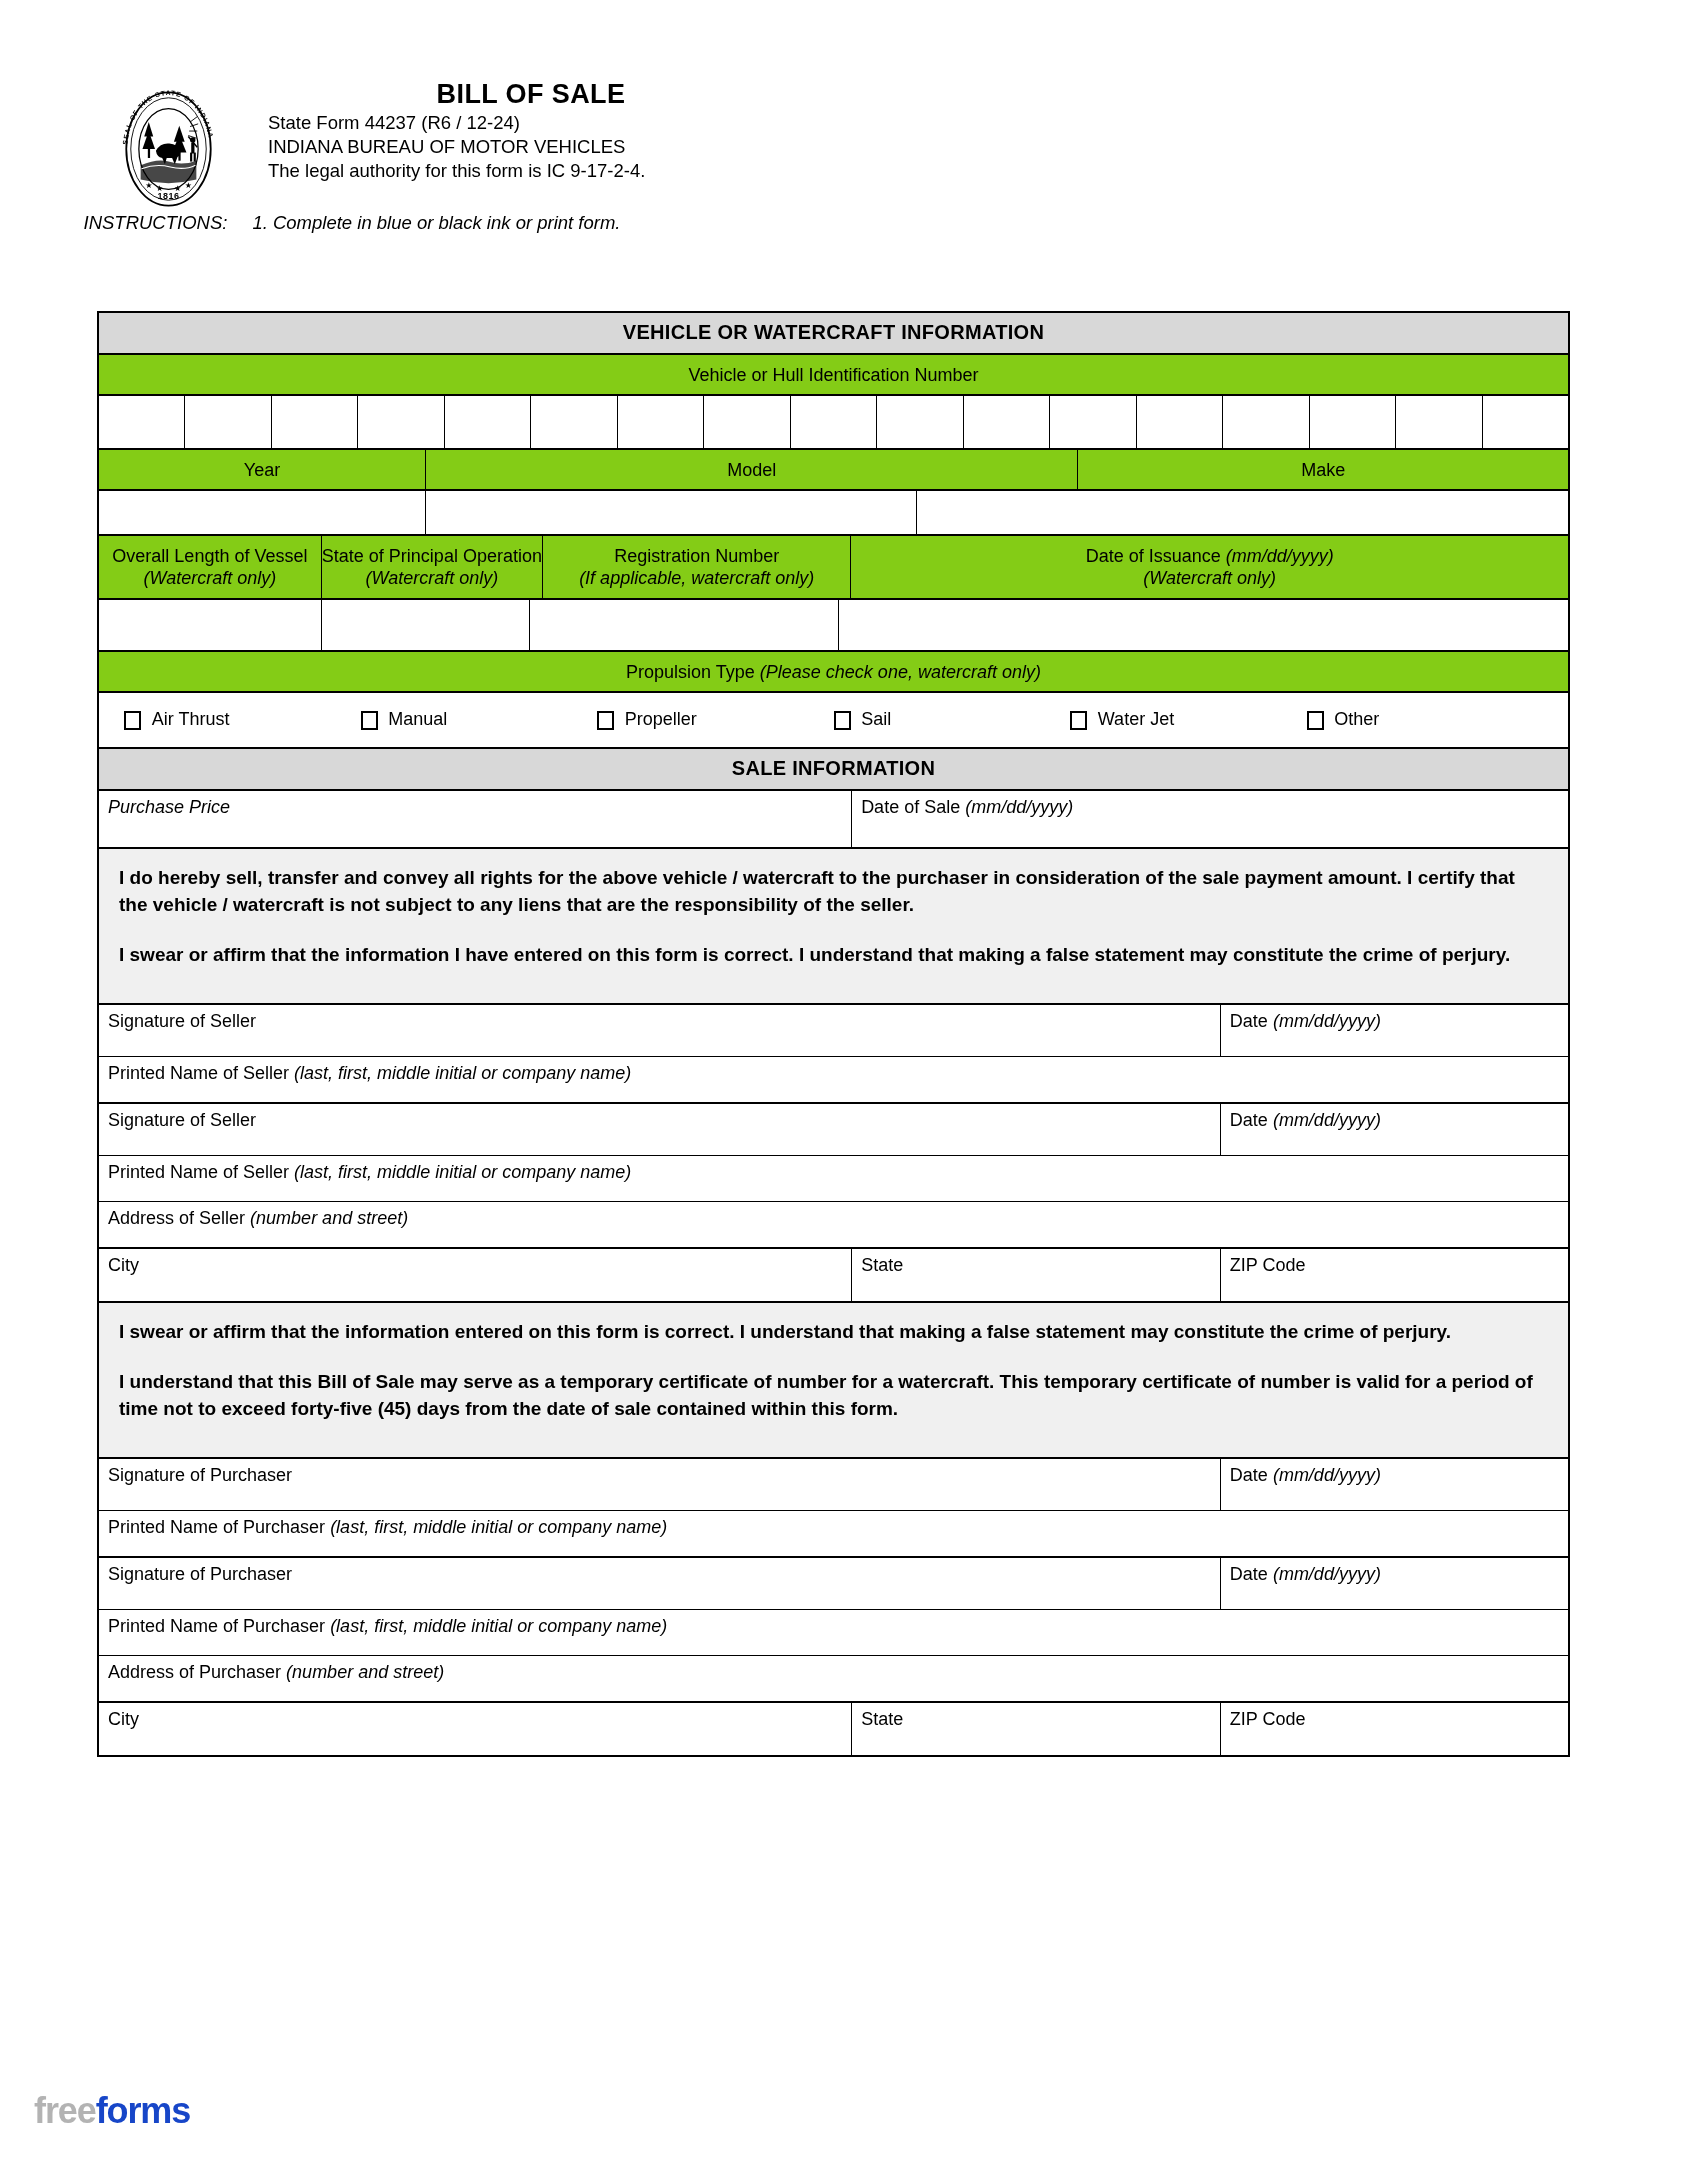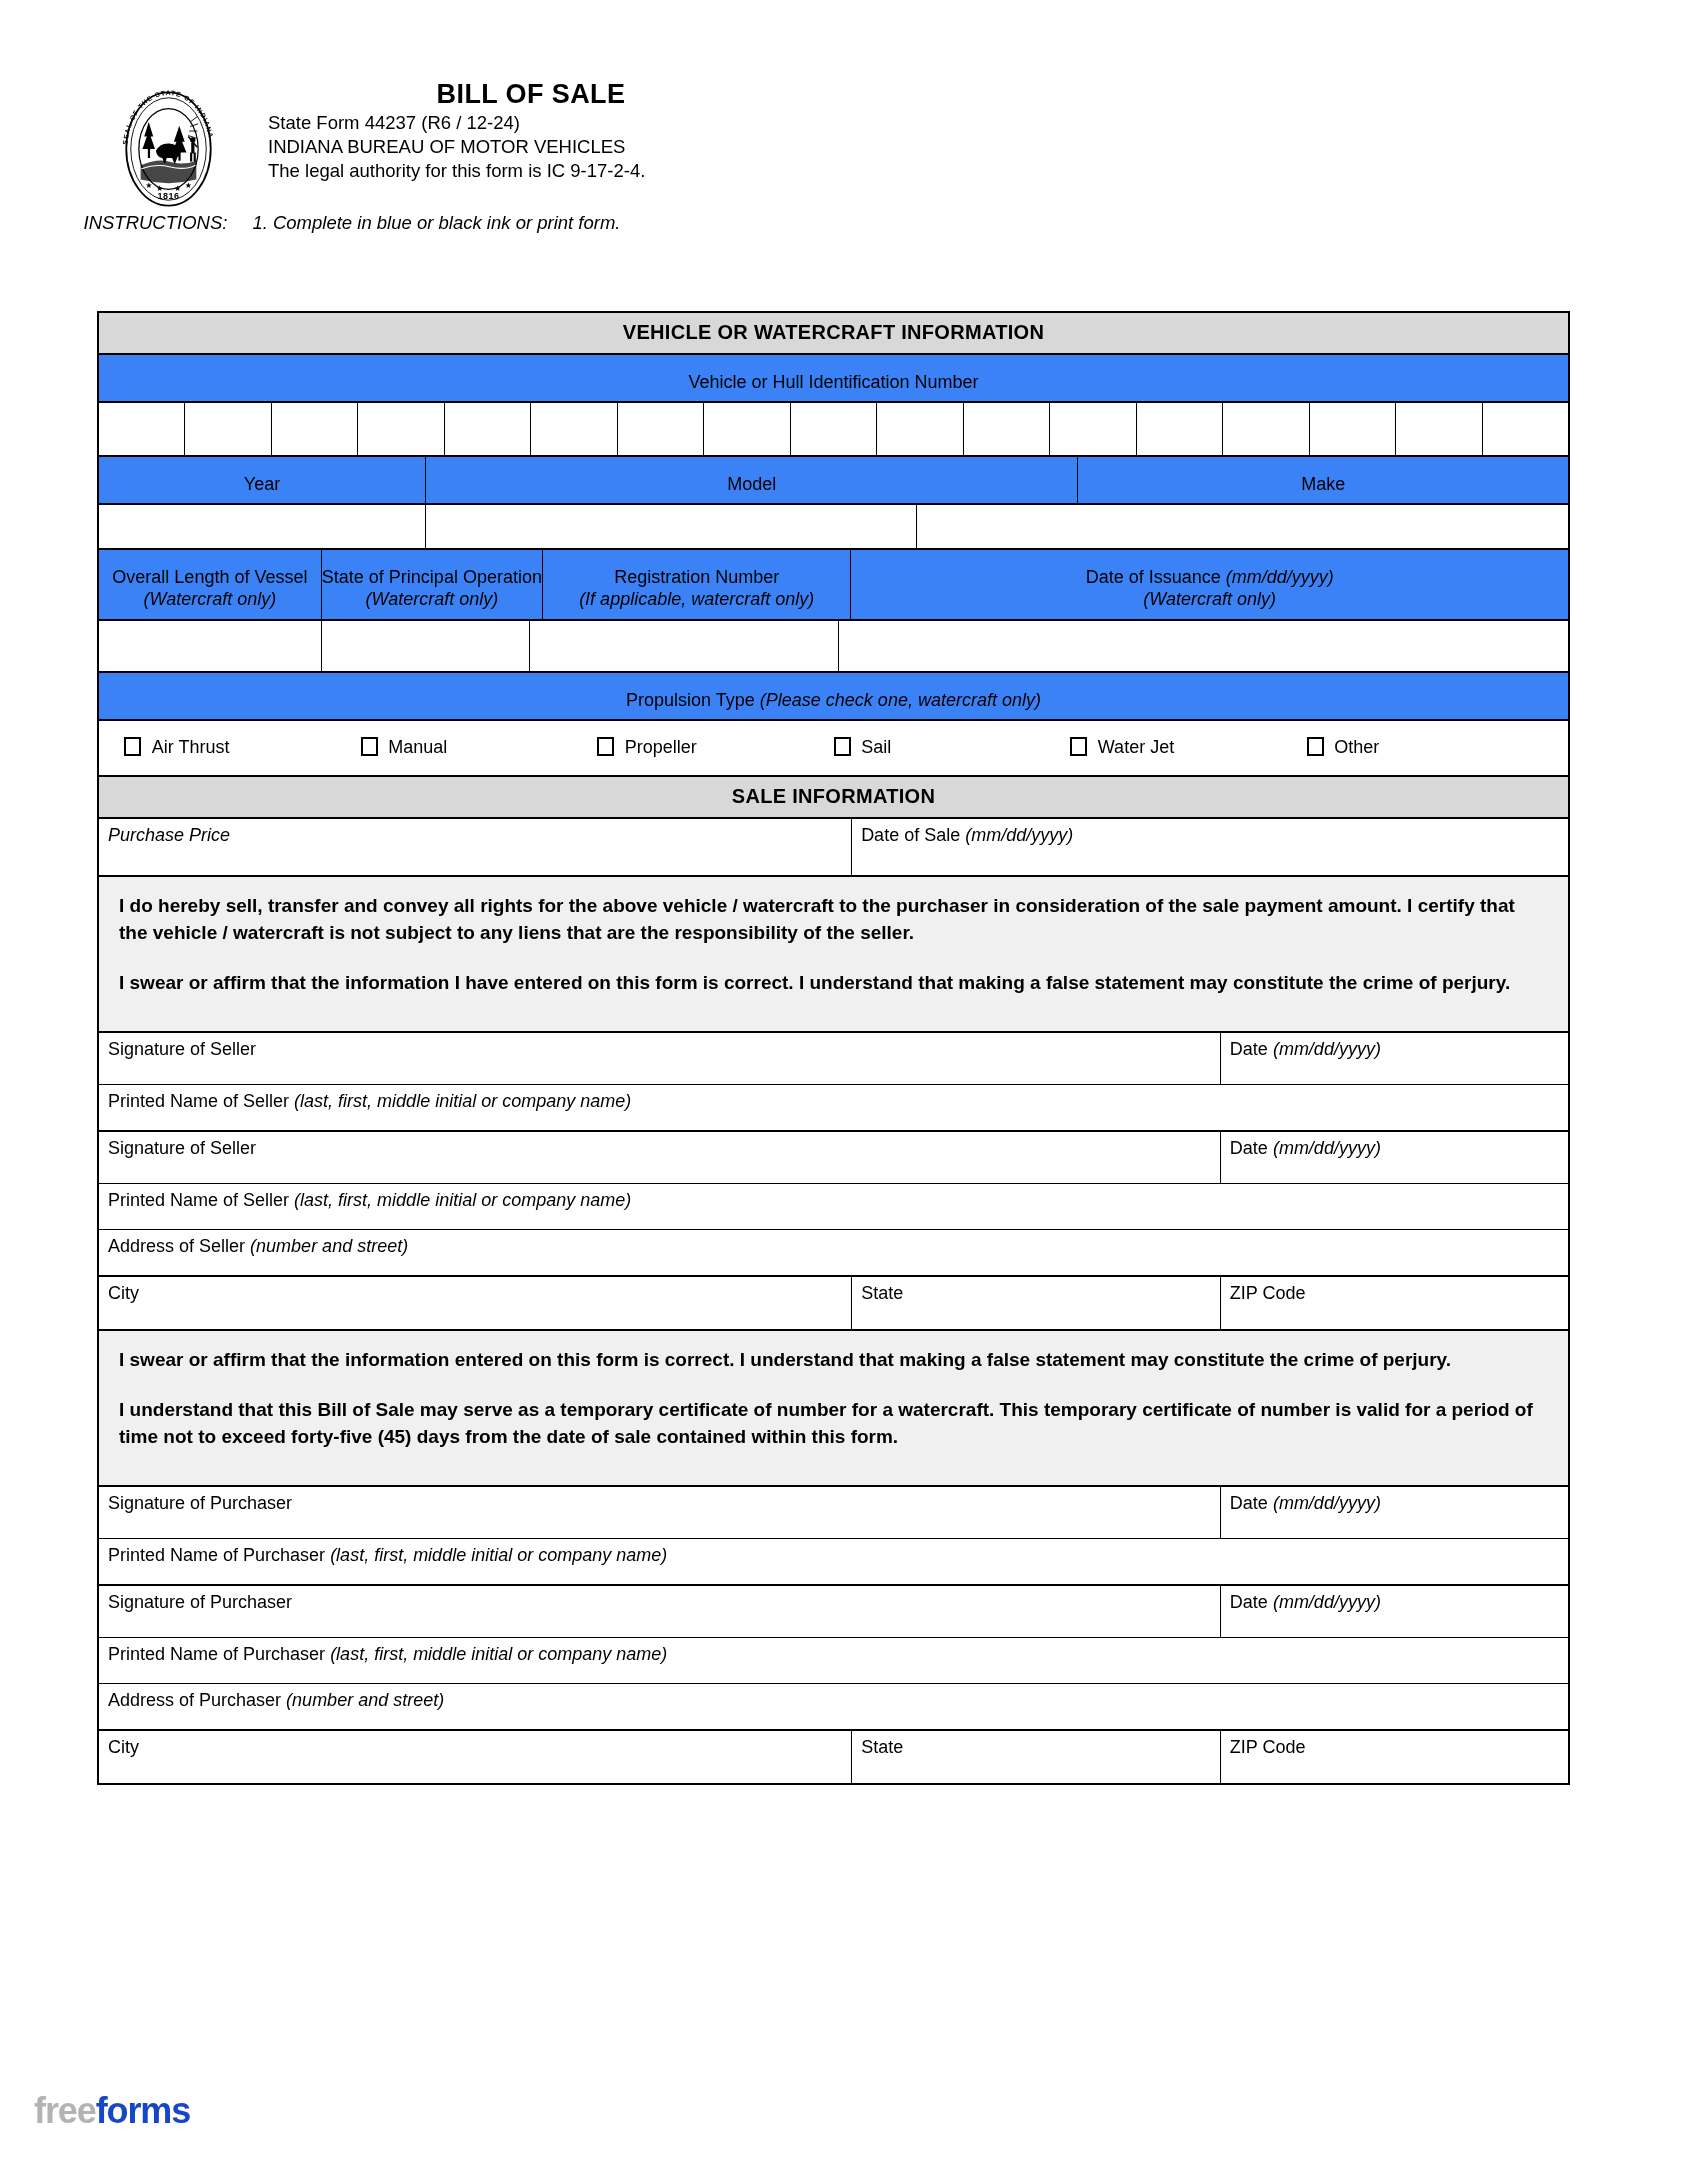--- a/index.html
+++ b/index.html
@@ -95,24 +95,24 @@
 
   .band-dark {
     background: #d8d8d8;
     text-align: center;
     font-weight: bold;
     font-size: 20px;
     letter-spacing: 0.3px;
     padding: 8px 0 9px 0;
   }
   .band-light {
-    background: #3b82f6;
+    background: #84cc16;
     text-align: center;
     font-size: 18px;
-    padding: 17px 0 8px 0;
+    padding: 10px 0 8px 0;
   }
   .lbl {
     font-size: 18px;
     line-height: 1.22;
     white-space: nowrap;
   }
   .lbl i { font-style: italic; }
   .center { text-align: center; }
 
   
@@ -130,21 +130,21 @@
   .prop-row {
     display: flex;
     align-items: center;
     height: 56px;
     padding: 0 25px;
     box-sizing: border-box;
   }
   .prop-item {
     flex: 1 1 0;
     display: flex;
-    align-items: flex-start;
+    align-items: flex-end;
     font-size: 18px;
     white-space: nowrap;
   }
   .checkbox {
     width: 17px;
     height: 19px;
     border: 2.3px solid #000;
     box-sizing: border-box;
     margin-right: 10.8px;
     flex: none;

